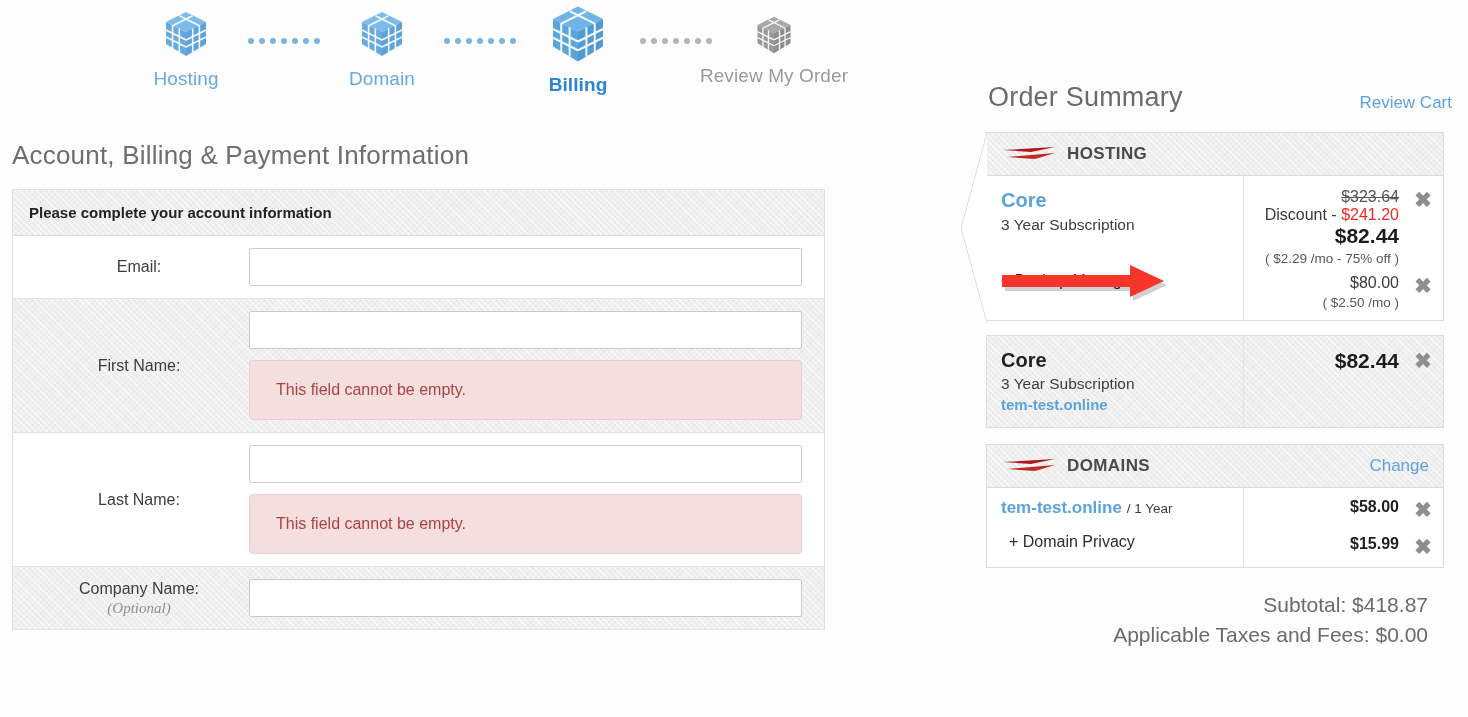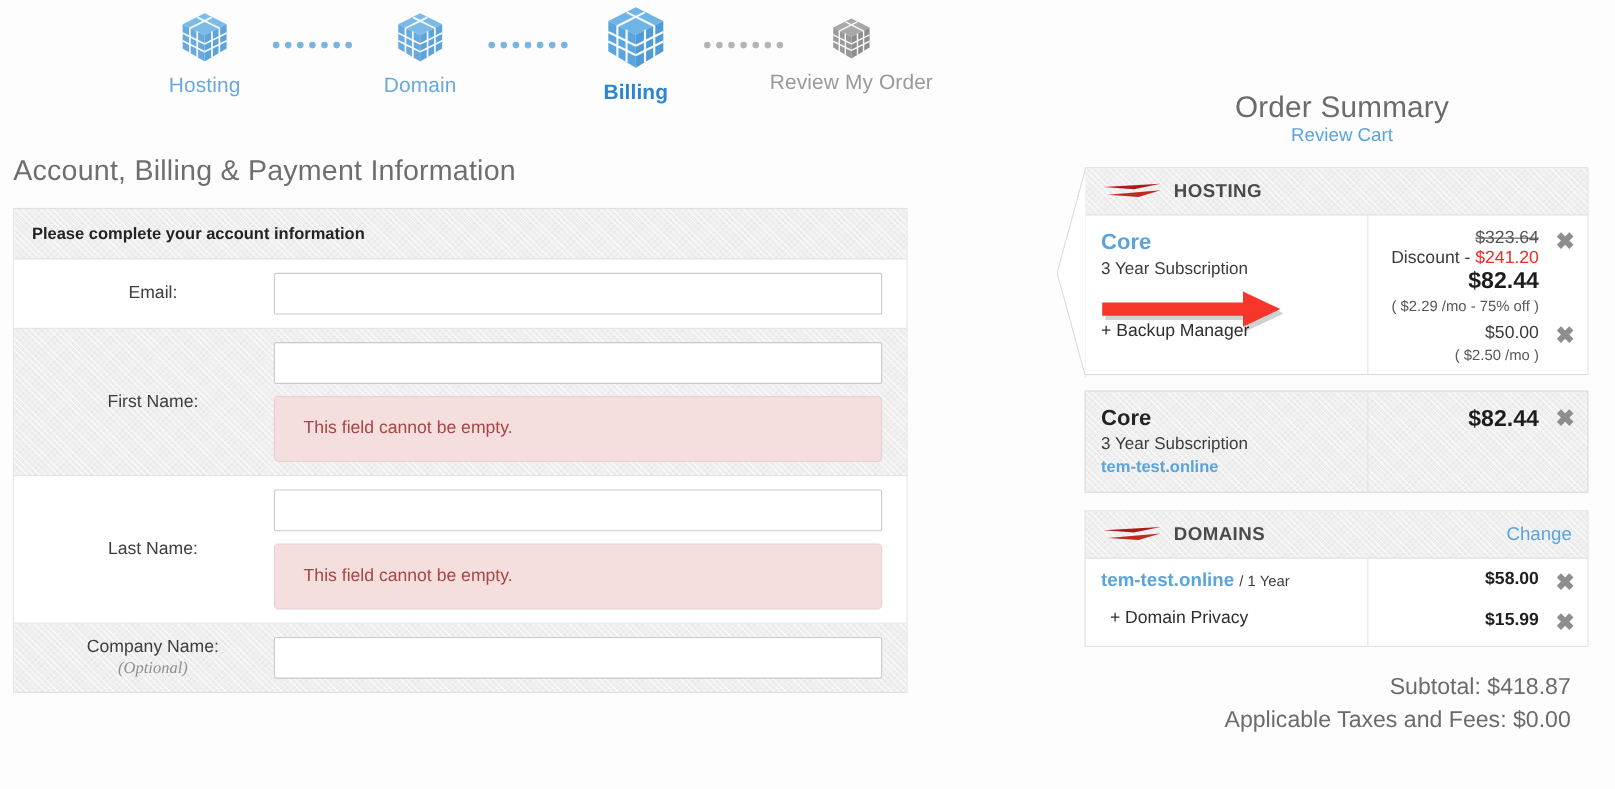--- a/index.html
+++ b/index.html
@@ -66,21 +66,21 @@
     font-family: inherit; font-size: 15px; padding: 0 10px; color: #333;
     display: block;
   }
   .ferror {
     margin-top: 11px; background: #f4dede; border: 1px solid #e9cfcf; border-radius: 4px;
     color: #a94442; font-size: 16px; padding: 20px 0 20px 26px;
   }
 
   
   .summary { position: absolute; left: 970px; top: 82px; width: 490px; }
-  .sum-head { display: flex; align-items: center; padding: 0 8px 0 18px; flex-direction: column; }
+  .sum-head { display: flex; align-items: flex-end; padding: 0 8px 0 18px; }
   .sum-title { font-size: 27px; color: #6b6b6b; font-weight: normal; flex: 1; letter-spacing: .2px; }
   .link { color: #5ba3dc; font-size: 17px; text-decoration: none; cursor: pointer; }
 
   .card { margin: 18px 16px 0 16px; border: 1px solid #dcdcdc; position: relative; }
   .card.first { margin-top: 19px; }
   .card-head {
     display: flex; align-items: center; padding: 11px 14px;
     border-bottom: 1px solid #dcdcdc;
   }
   .swoosh { width: 56px; height: 16px; margin-right: 10px; flex-shrink: 0; }
@@ -310,21 +310,21 @@
                 <span>Discount -</span>
                 <span class="disc-red">$241.20</span>
               </div>
               <div class="big">$82.44</div>
               <div class="permo">( $2.29 /mo - 75% off )</div>
             </div>
             <div class="xbtn">✖</div>
           </div>
           <div class="rblock" style="margin-top:8px;">
             <div class="nums">
-              <div class="amt">$50.00</div>
+              <div class="amt">$80.00</div>
               <div class="permo">( $2.50 /mo )</div>
             </div>
             <div class="xbtn">✖</div>
           </div>
         </div>
       </div>
     </div>
 
     <div class="card textured texture" style="margin-top:14px;">
       <div class="item plain">

